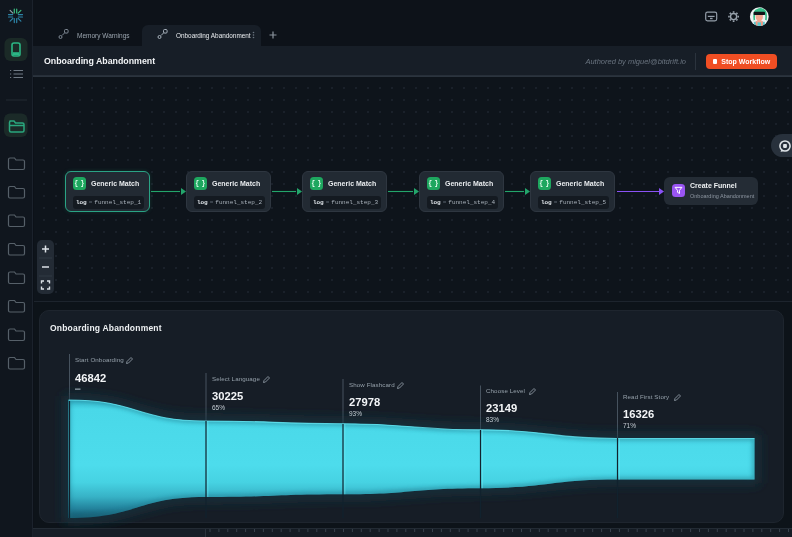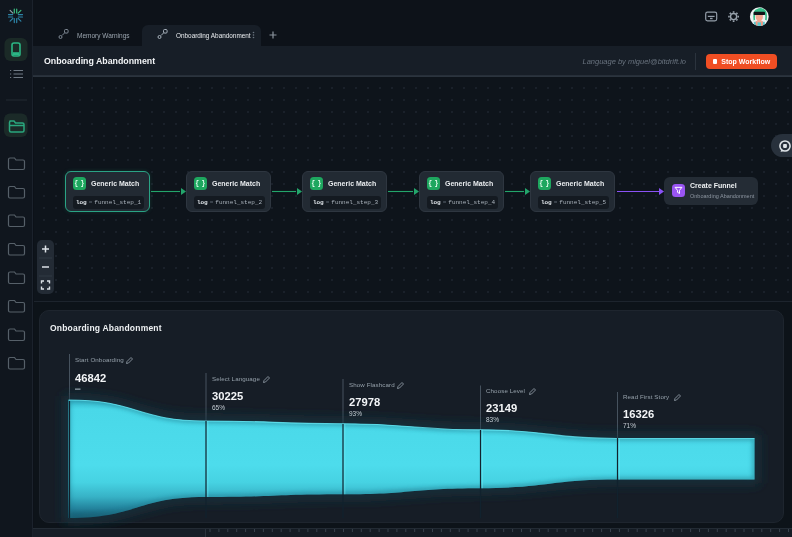--- a/index.html
+++ b/index.html
@@ -61,21 +61,21 @@
 #ruler { left:33px; top:528px; width:759px; height:9px; background:#151c24; border-top:1px solid #232b34; }
 #ruler .lcol { position:absolute; left:0; top:0; width:173px; height:9px; background:#171e27; border-right:1px solid #2b333d; }
 </style>
 </head>
 <body>
 <div id="page">
 
   <div id="topbar" class="abs"></div>
   <div id="header" class="abs">
     <h1>Onboarding Abandonment</h1>
-    <div id="authored">Language by miguel@bitdrift.io</div>
+    <div id="authored">Authored by miguel@bitdrift.io</div>
     <div id="hdr-div"></div>
     <div id="stopbtn"><span class="sq"></span>Stop Workflow</div>
   </div>
 
   <div id="canvas" class="abs"></div>
   <div class="abs" style="left:33px;top:76px;width:759px;height:1px;background:#2b343e"></div>
   <div id="canvas-line" class="abs"></div>
   <div id="results-bg" class="abs"></div>
 
   <div id="tab-active" class="tab"></div>

